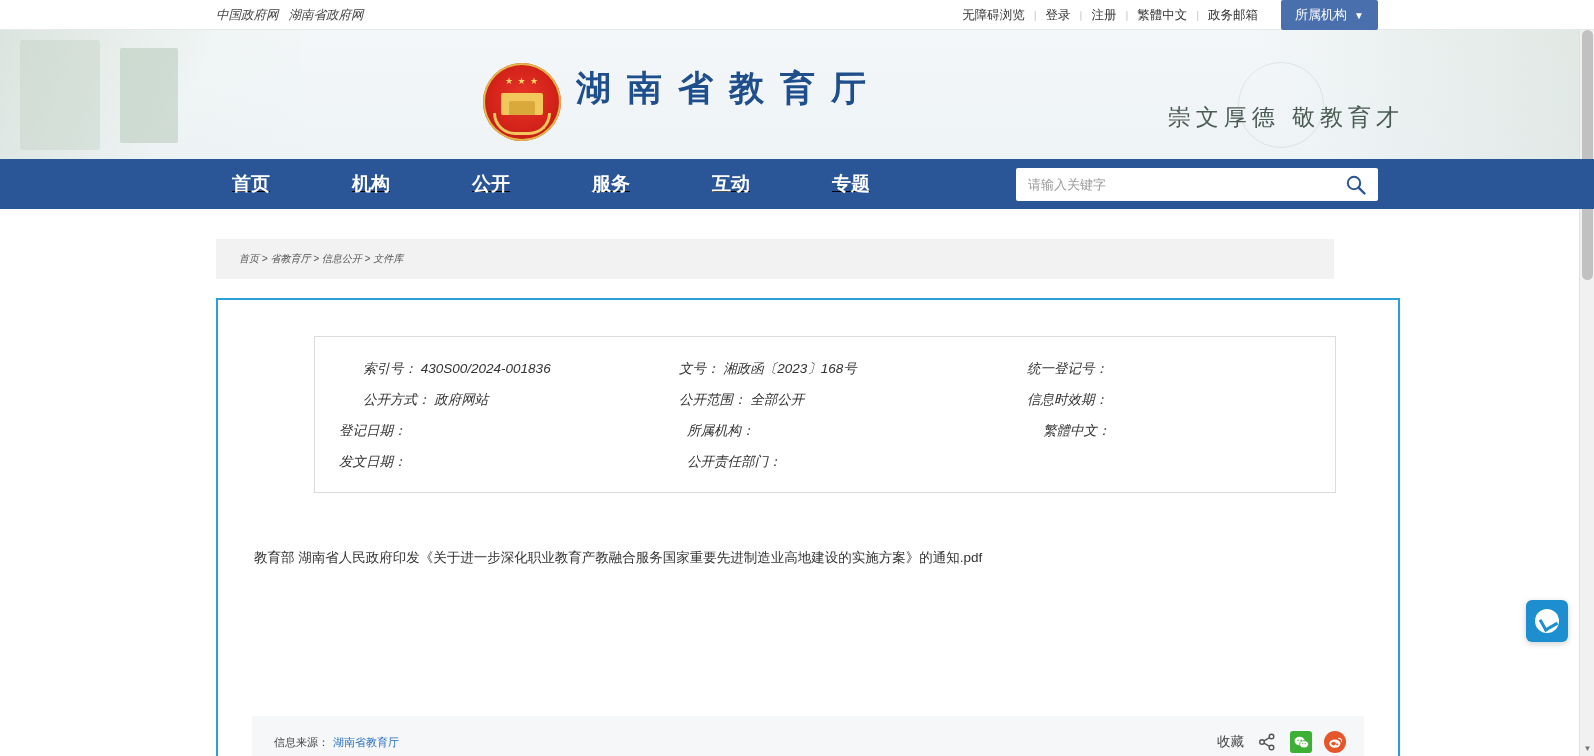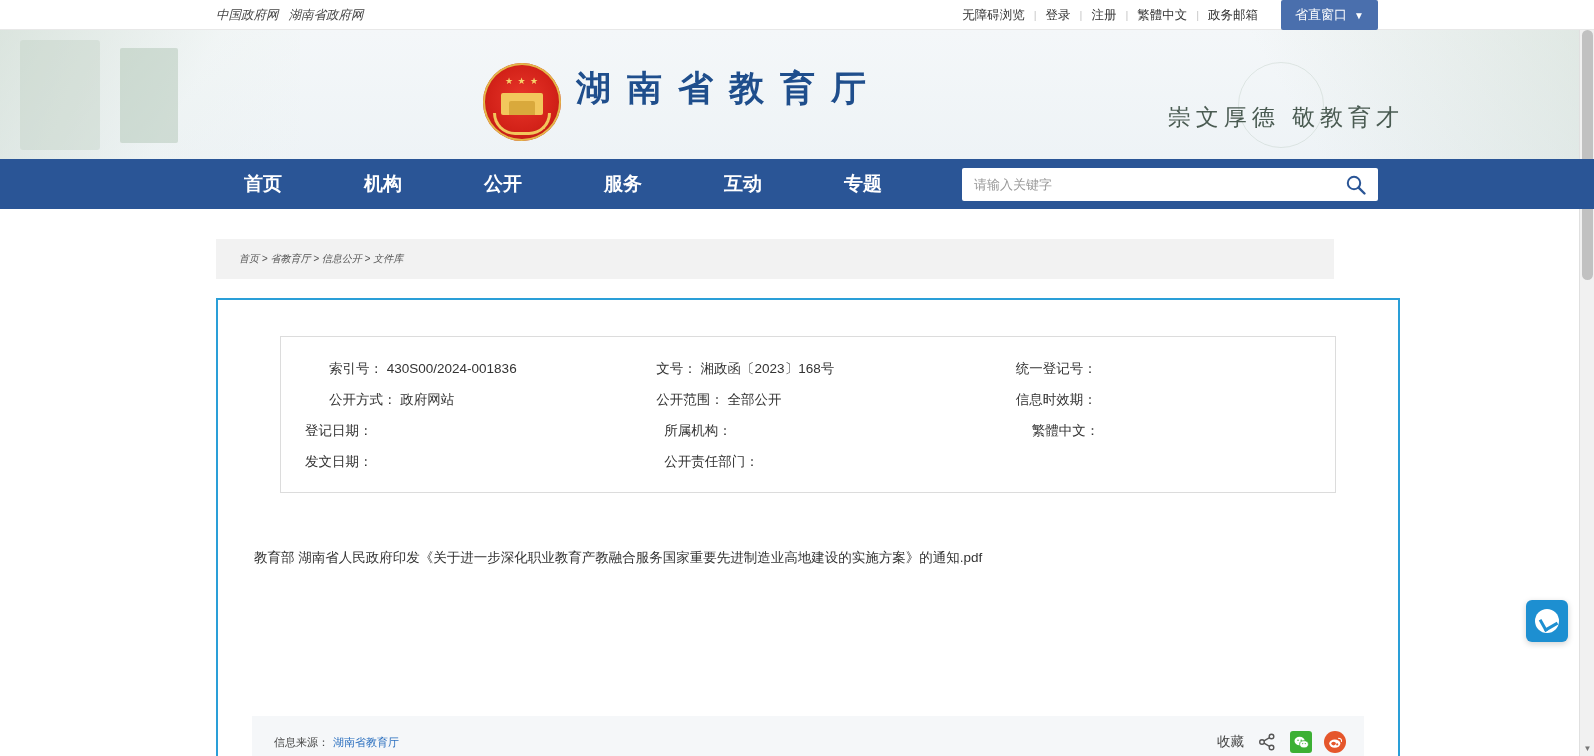--- a/index.html
+++ b/index.html
@@ -208,41 +208,42 @@
   .nav {
     position: relative;
     height: 50px;
     background: #2a5596;
     display: flex;
     align-items: center;
     z-index: 4;
   }
   .nav-inner {
     position: absolute;
-    left: 216px;
+    left: 204px;
     right: 216px;
     top: 0;
     height: 50px;
     display: flex;
     align-items: center;
+    text-decoration: underline;
   }
   .nav-item {
     color: #ffffff;
     font-size: 19px;
     font-weight: 600;
     padding: 0 28px;
     margin-right: 26px;
     cursor: pointer;
     white-space: nowrap;
   }
   .search-box {
     position: absolute;
     right: 0;
     top: 9px;
-    width: 416px;
+    width: 362px;
     height: 33px;
     background: #ffffff;
     border-radius: 2px;
     display: flex;
     align-items: center;
   }
   .search-box input {
     flex: 1;
     height: 31px;
     border: none;
@@ -297,23 +298,24 @@
     margin: 48px 78px 0 78px;
     font-size: 23.5px;
     font-weight: 700;
     color: #1a1a1a;
     line-height: 36px;
     text-align: center;
     font-family: "DejaVu Sans", "Liberation Sans", sans-serif;
   }
 
   .meta-box {
-    margin: 36px 62px 0 62px;
+    margin: 36px 62px 0 96px;
     border: 1px solid #dcdcdc;
     padding: 22px 0 20px 0;
+    font-style: italic;
   }
   .meta-grid {
     display: grid;
     grid-template-columns: 1fr 1fr 1fr;
     row-gap: 11px;
   }
   .meta-cell {
     font-size: 13.5px;
     color: #333;
     padding-left: 48px;
@@ -460,21 +462,21 @@
       <a href="#" class="tlink">无障碍浏览</a>
       <span class="sep">|</span>
       <a href="#" class="tlink">登录</a>
       <span class="sep">|</span>
       <a href="#" class="tlink">注册</a>
       <span class="sep">|</span>
       <a href="#" class="tlink">繁體中文</a>
       <span class="sep">|</span>
       <a href="#" class="tlink">政务邮箱</a>
       <div class="window-btn">
-        <span>省直窗口</span>
+        <span>所属机构</span>
         <span class="caret">▼</span>
       </div>
     </div>
   </div>
 
   <div class="banner">
     <div class="banner-bg-left"></div>
     <div class="banner-bg-right"></div>
 
     <div class="emblem">

